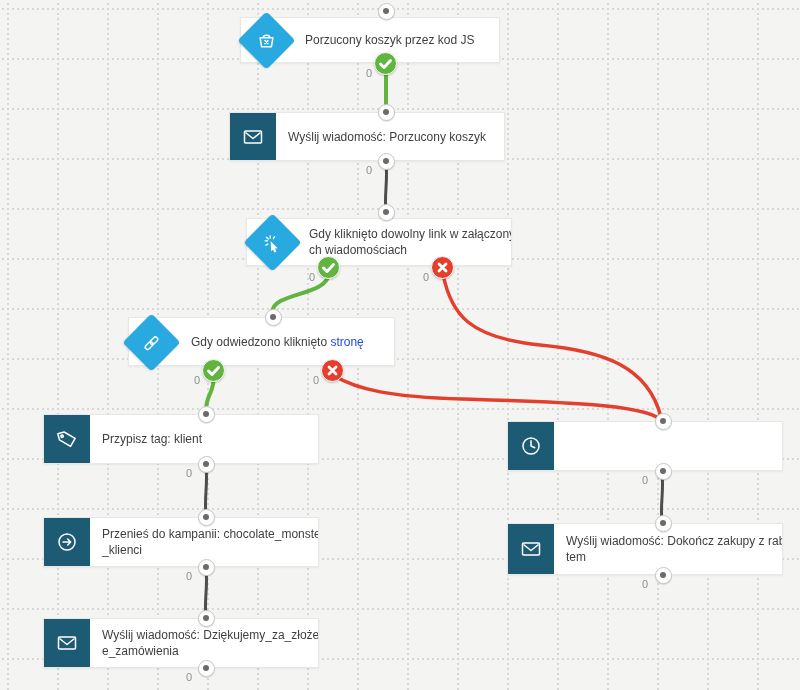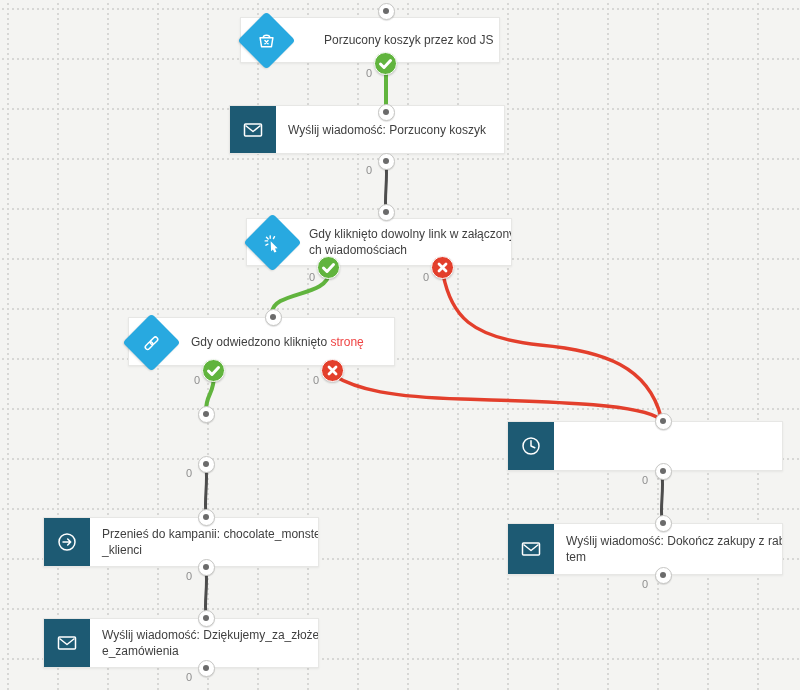--- a/index.html
+++ b/index.html
@@ -22,21 +22,21 @@
   }
   .icon-box{
     width:46px;align-self:stretch;background:#1d5a73;flex:0 0 46px;
     display:flex;align-items:center;justify-content:center;
   }
   .node-label{
     flex:1;padding-left:12px;padding-right:2px;font-size:12px;line-height:16px;
     color:#3f3f3f;white-space:pre;overflow:hidden;
   }
   .card.diamond-card .node-label{padding-left:62px;}
-  .card.trigger-card .node-label{padding-left:83px;}
+  .card.trigger-card .node-label{padding-left:64px;}
   .diamond{
     position:absolute;z-index:4;width:41px;height:41px;background:#28a9e0;
     border-radius:4px;transform:rotate(45deg);
     display:flex;align-items:center;justify-content:center;
     box-shadow:0 1px 2px rgba(0,0,0,0.15);
   }
   .diamond .dicon{transform:rotate(-45deg);display:flex;}
   .connector{
     position:absolute;z-index:5;width:15px;height:15px;border-radius:50%;
     background:#fff;border:1.5px solid #c6c6c4;box-sizing:content-box;
@@ -49,21 +49,21 @@
     border:1.5px solid #fff;box-sizing:content-box;
     display:flex;align-items:center;justify-content:center;
     box-shadow:0 1px 2px rgba(0,0,0,0.2);
   }
   .status.success{background:#61b43e;}
   .status.fail{background:#e33f2c;}
   .count{
     position:absolute;z-index:4;width:20px;text-align:right;
     font-size:11px;color:#8f8f8f;
   }
-  .page-link{color:#ef4444;}
+  .page-link{color:#1d4ed8;}
 </style>
 </head>
 <body>
 
 <div class="canvas">
 
   <svg class="edges" width="800" height="690" viewBox="0 0 800 690">
 
     <path d="M386 66 L386 112" fill="none" stroke="#61b43e" stroke-width="4" stroke-linecap="round"></path>
     <path d="M329 272 C329 297 272 291 272 313" fill="none" stroke="#61b43e" stroke-width="4" stroke-linecap="round"></path>
@@ -93,21 +93,21 @@
   <div class="connector" style="left:377.5px;top:2.5px">
       <span class="dot"></span>
     </div>
   <div class="status success" style="left:374px;top:52px">
     <svg width="21" height="21" viewBox="0 0 21 21">
         <polyline points="5.5,11 9,14.5 15.5,7.5" fill="none" stroke="#fff" stroke-width="3" stroke-linecap="round" stroke-linejoin="round"></polyline>
       </svg>
   </div>
   <span class="count" style="left:352px;top:67px">0</span>
 
-  <div class="card" style="left:229px;top:105px;width:276px;height:49px">
+  <div class="card" style="left:229px;top:112px;width:276px;height:49px">
     <div class="icon-box">
       <svg width="24" height="24" viewBox="0 0 24 24" fill="none" stroke="#fff" stroke-width="1.5" stroke-linejoin="round">
         <rect x="3.5" y="6" width="17" height="12" rx="1"></rect>
         <polyline points="4.5,7.5 12,13.5 19.5,7.5"></polyline>
       </svg>
     </div>
     <div class="node-label">Wyślij wiadomość: Porzucony koszyk</div>
   </div>
   <div class="connector" style="left:377.5px;top:103.5px">
       <span class="dot"></span>
@@ -173,20 +173,29 @@
       </svg>
   </div>
   <span class="count" style="left:180px;top:374px">0</span>
   <div class="status fail" style="left:321px;top:359px">
     <svg width="21" height="21" viewBox="0 0 21 21">
         <path d="M7 7 L14 14 M14 7 L7 14" stroke="#fff" stroke-width="2.8" stroke-linecap="round"></path>
       </svg>
   </div>
   <span class="count" style="left:299px;top:374px">0</span>
 
+  <div class="card" style="left:43px;top:414px;width:276px;height:50px">
+    <div class="icon-box">
+      <svg width="24" height="24" viewBox="0 0 24 24" fill="none" stroke="#fff" stroke-width="1.5" stroke-linejoin="round" transform="rotate(-15)">
+        <path d="M4.5 4.5 H11 L20 13.5 L13.5 20 L4.5 11 Z"></path>
+        <circle cx="8" cy="8" r="1.2"></circle>
+      </svg>
+    </div>
+    <div class="node-label">Przypisz tag: klient</div>
+  </div>
   <div class="connector" style="left:197.5px;top:405.5px">
       <span class="dot"></span>
     </div>
   <div class="connector" style="left:197.5px;top:455.5px">
       <span class="dot"></span>
     </div>
   <span class="count" style="left:172px;top:467px">0</span>
 
   <div class="card" style="left:43px;top:517px;width:276px;height:50px">
     <div class="icon-box">

